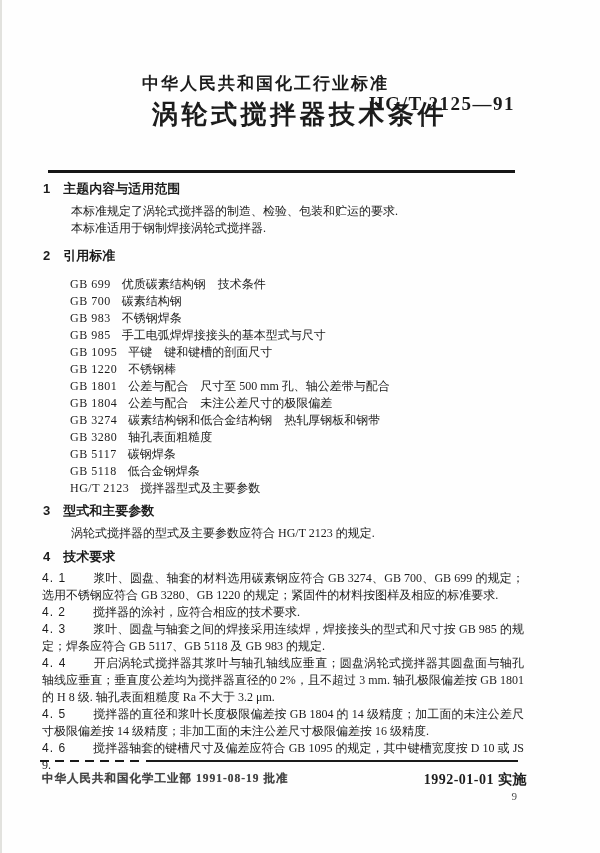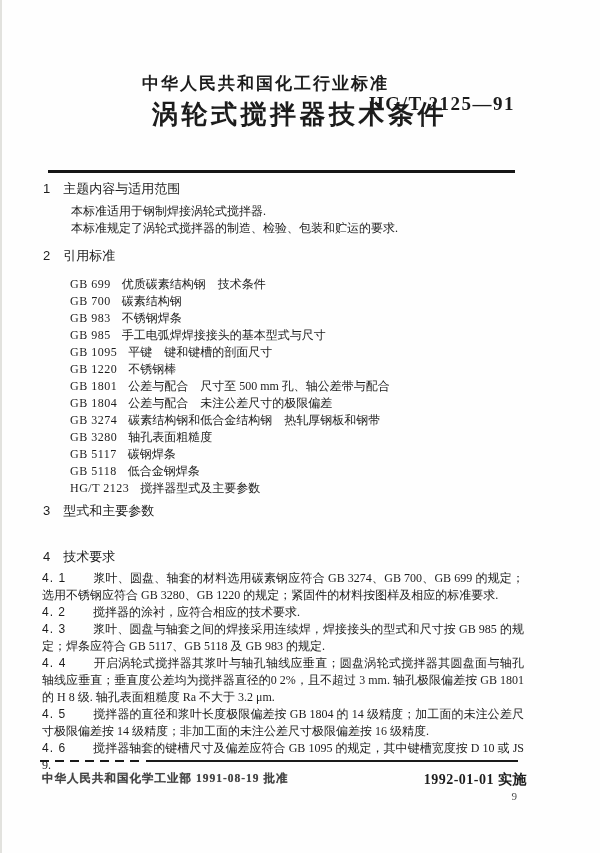--- a/index.html
+++ b/index.html
@@ -29,21 +29,21 @@
     font-weight:bold;font-size:26px;letter-spacing:3.5px;white-space:nowrap;
   }
   .head-rule{
     position:absolute;left:48px;top:170px;width:467px;height:2.5px;background:#161616;
   }
 
   
   .sec-h{
     position:absolute;left:43px;
     font-family:"Liberation Sans","DejaVu Sans",sans-serif;
-    font-weight:normal;font-size:13px;white-space:nowrap;
+    font-weight:bold;font-size:13px;white-space:nowrap;
   }
   .sec-h .sec-num{display:inline-block;margin-right:13px;}
   .body-p{font-size:12px;line-height:17px;margin:0;}
   .indent-block{position:absolute;left:43px;width:490px;padding-left:28px;box-sizing:border-box;}
 
   .ref-list{position:absolute;left:70px;top:276px;width:460px;}
   .ref-row{font-size:12px;line-height:17px;white-space:nowrap;}
   .ref-code{display:inline-block;margin-right:11px;letter-spacing:.5px;text-align:center;}
 
   .clauses{position:absolute;left:42px;top:570px;width:482px;}
@@ -79,22 +79,22 @@
   <div class="org-line">中华人民共和国化工行业标准</div>
   <div class="std-code">HG/T 2125—91</div>
   <div class="doc-title">涡轮式搅拌器技术条件</div>
   <div class="head-rule"></div>
 
   <div class="sec-h" style="top:180px">
     <span class="sec-num">1</span><span>主题内容与适用范围</span>
   </div>
   <div class="indent-block" style="top:203px">
 
-  <p class="body-p">本标准适用于钢制焊接涡轮式搅拌器.</p>
-      <p class="body-p">本标准规定了涡轮式搅拌器的制造、检验、包装和贮运的要求.</p>
+  <p class="body-p">本标准规定了涡轮式搅拌器的制造、检验、包装和贮运的要求.</p>
+      <p class="body-p">本标准适用于钢制焊接涡轮式搅拌器.</p>
     </div>
 
   <div class="sec-h" style="top:247px">
     <span class="sec-num">2</span><span>引用标准</span>
   </div>
   <div class="ref-list">
 
       <div class="ref-row">
         <span class="ref-code">GB 699</span><span>优质碳素结构钢　技术条件</span>
       </div>
@@ -144,20 +144,23 @@
       </div>
 
       <div class="ref-row">
         <span class="ref-code">HG/T 2123</span><span>搅拌器型式及主要参数</span>
       </div>
     </div>
 
   <div class="sec-h" style="top:502px">
     <span class="sec-num">3</span><span>型式和主要参数</span>
   </div>
+  <div class="indent-block" style="top:525px">
+    <p class="body-p">涡轮式搅拌器的型式及主要参数应符合 HG/T 2123 的规定.</p>
+  </div>
 
   <div class="sec-h" style="top:548px">
     <span class="sec-num">4</span><span>技术要求</span>
   </div>
   <div class="clauses">
 
       <p class="clause">
         <span class="cnum">4. 1</span><span>浆叶、圆盘、轴套的材料选用碳素钢应符合 GB 3274、GB 700、GB 699 的规定；选用不锈钢应符合 GB 3280、GB 1220 的规定；紧固件的材料按图样及相应的标准要求.</span>
       </p>
 

